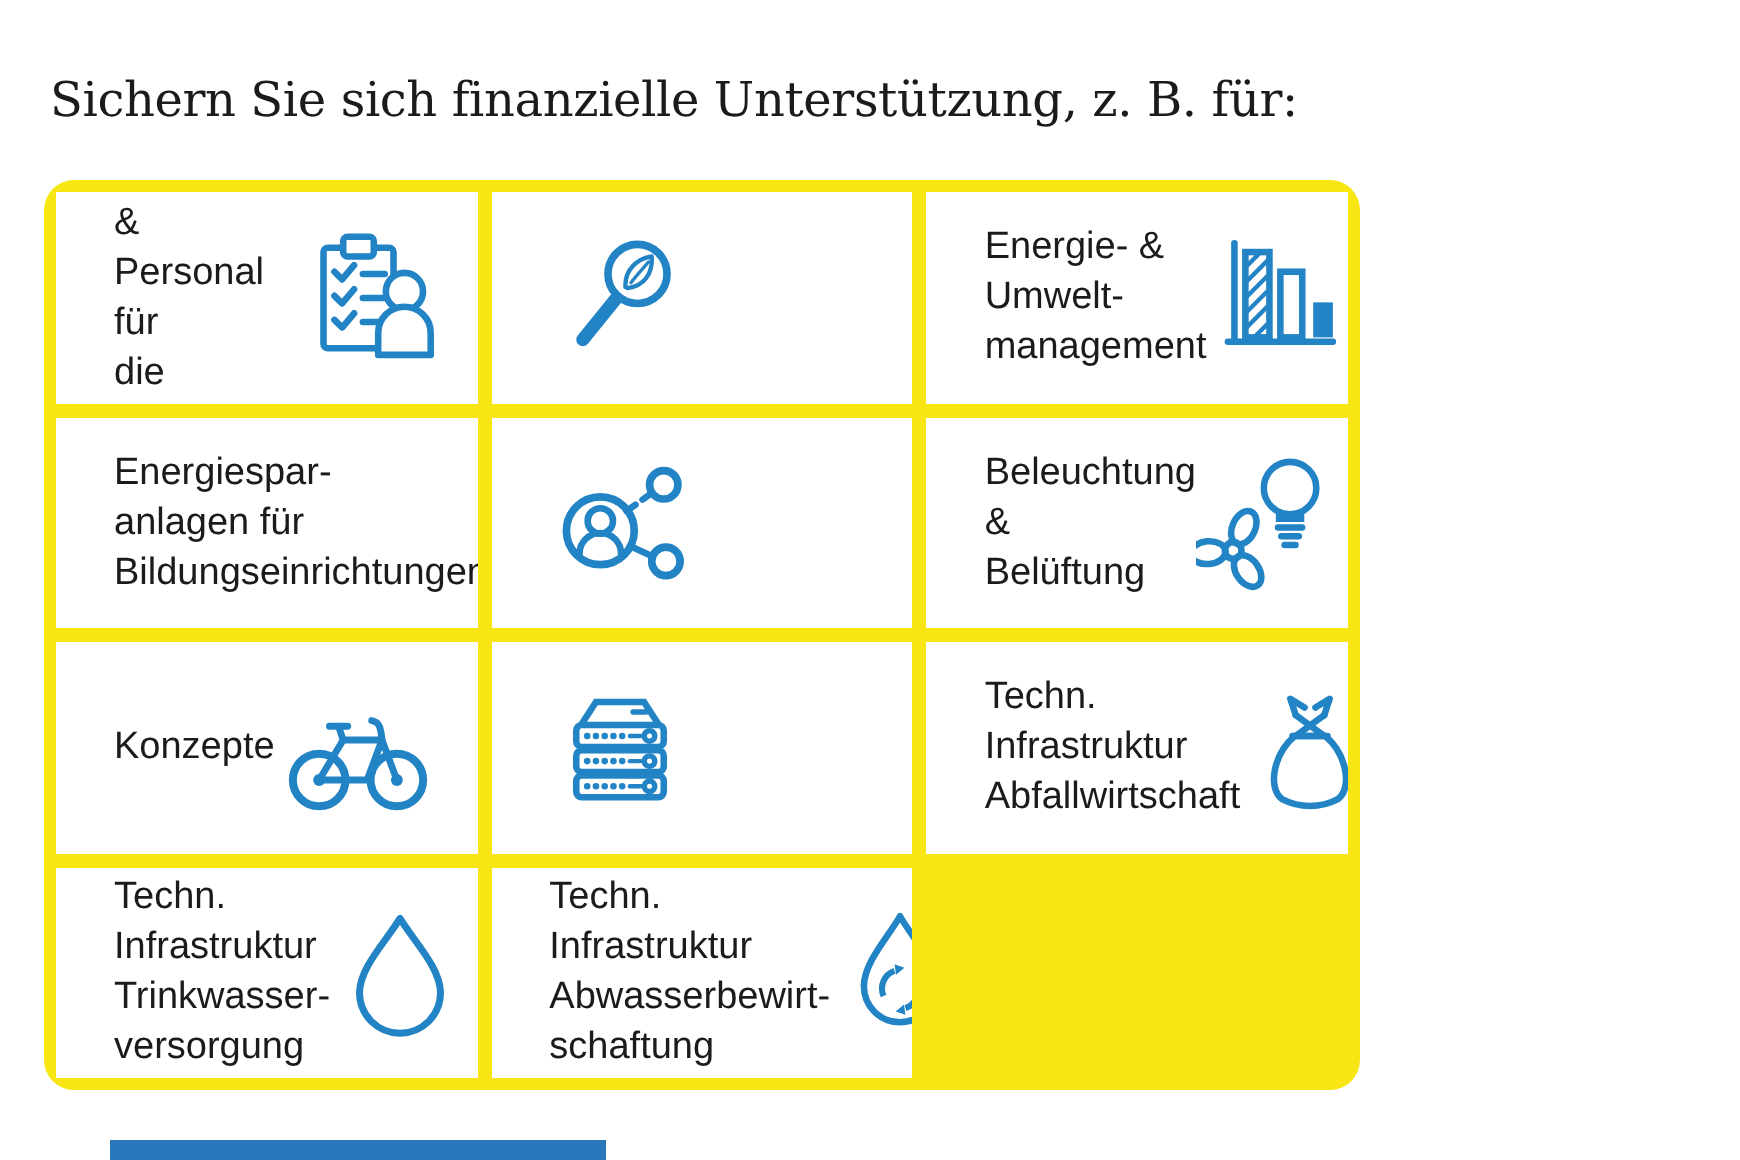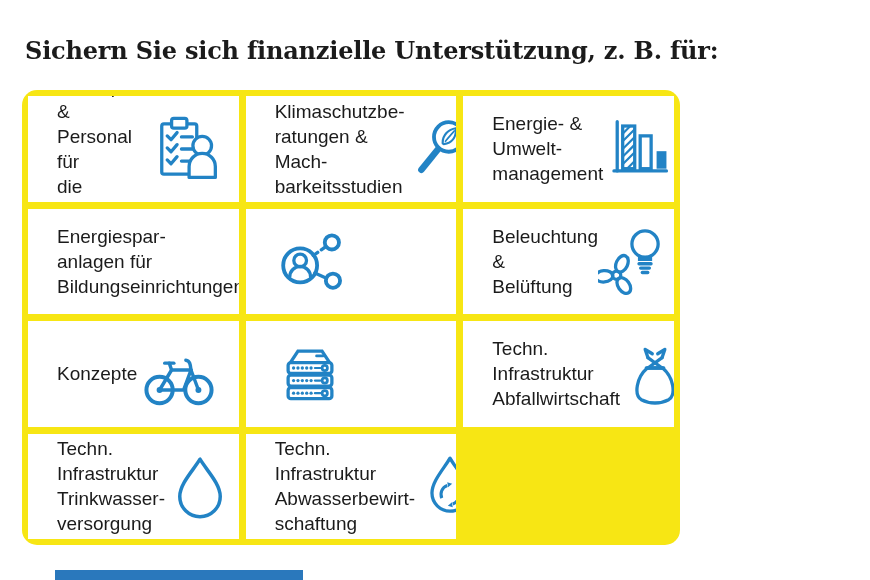--- a/index.html
+++ b/index.html
@@ -10,21 +10,21 @@
   }
   html,body{margin:0;padding:0;}
   body{
     width:870px;height:580px;position:relative;overflow:hidden;
     background:#ffffff;
     font-family:"Liberation Sans",sans-serif;
   }
   .page-title{
     position:absolute;left:25px;top:36px;margin:0;
     font-family:"DejaVu Serif",serif;
-    font-weight:700;font-size:24px;letter-spacing:-0.2px;
+    font-weight:400;font-size:24px;letter-spacing:-0.2px;
     color:var(--text-color);
   }
   .grid{
     position:absolute;left:22px;top:90px;width:658px;height:455px;
     box-sizing:border-box;
     background:var(--accent-yellow);
     border-radius:15px;
     display:grid;
     grid-template-columns:repeat(3,1fr);
     grid-template-rows:repeat(4,1fr);
@@ -68,23 +68,20 @@
           <line x1="26" y1="32" x2="36" y2="32"></line>
         <path d="M13 42 l3.5 3.5 L22 39"></path>
           <line x1="26" y1="43" x2="33" y2="43"></line>
         <circle cx="45" cy="29" r="8.5" fill="#fff"></circle>
         <path d="M33 58 V48 a12 12 0 0 1 24 0 V58 Z" fill="#fff"></path>
       </svg>
     </span>
   </div>
 
   <div class="cell">
-    <span class="cell-label">Klimaschutzbe-
-ratungen &amp; Mach-
-barkeitsstudien</span>
     <span class="icon">
       <svg viewBox="0 0 64 64" fill="none" stroke="currentColor" stroke-linecap="round" stroke-linejoin="round">
         <circle cx="40" cy="21" r="13.5" stroke-width="3.5"></circle>
         <line x1="30" y1="32.5" x2="15" y2="51" stroke-width="6"></line>
         <path d="M34.5 27 C34 19 40 14 46.5 13 C47 21 43 26.5 35.5 27.5" stroke-width="2"></path>
         <path d="M37 25 C40 21 43 18 45 15.5" stroke-width="1.5"></path>
       </svg>
     </span>
   </div>
 

